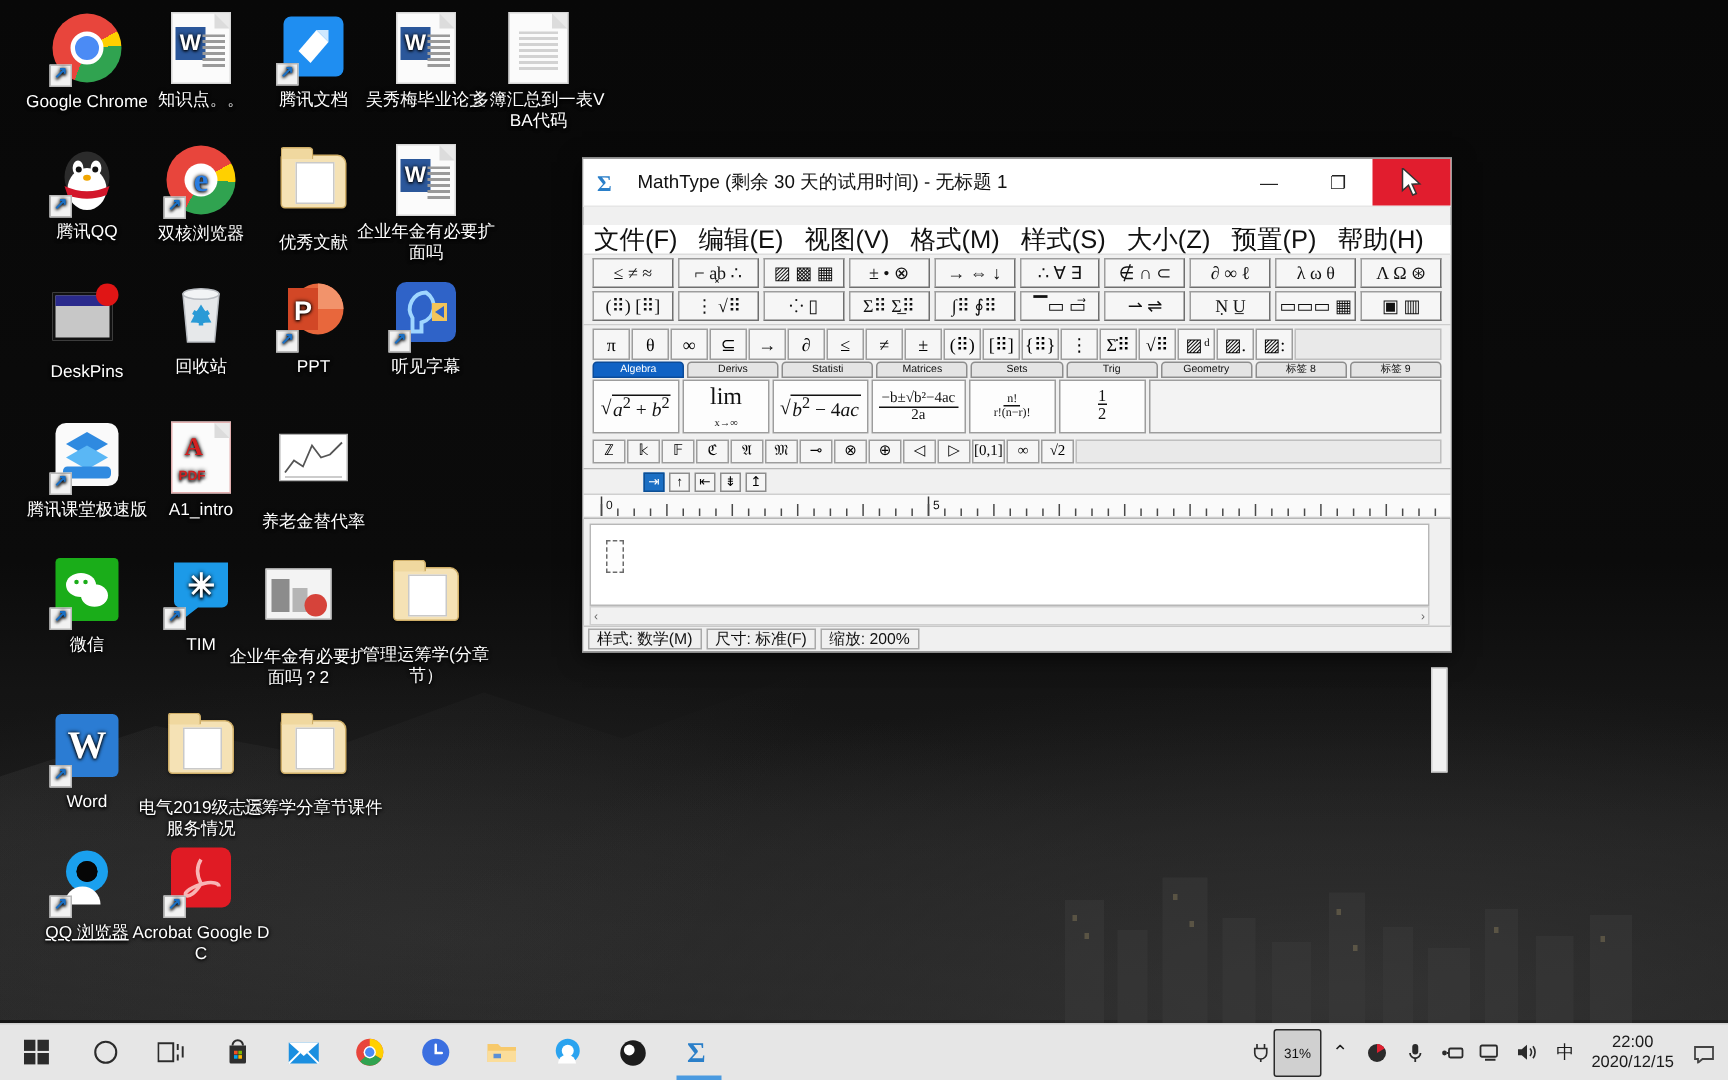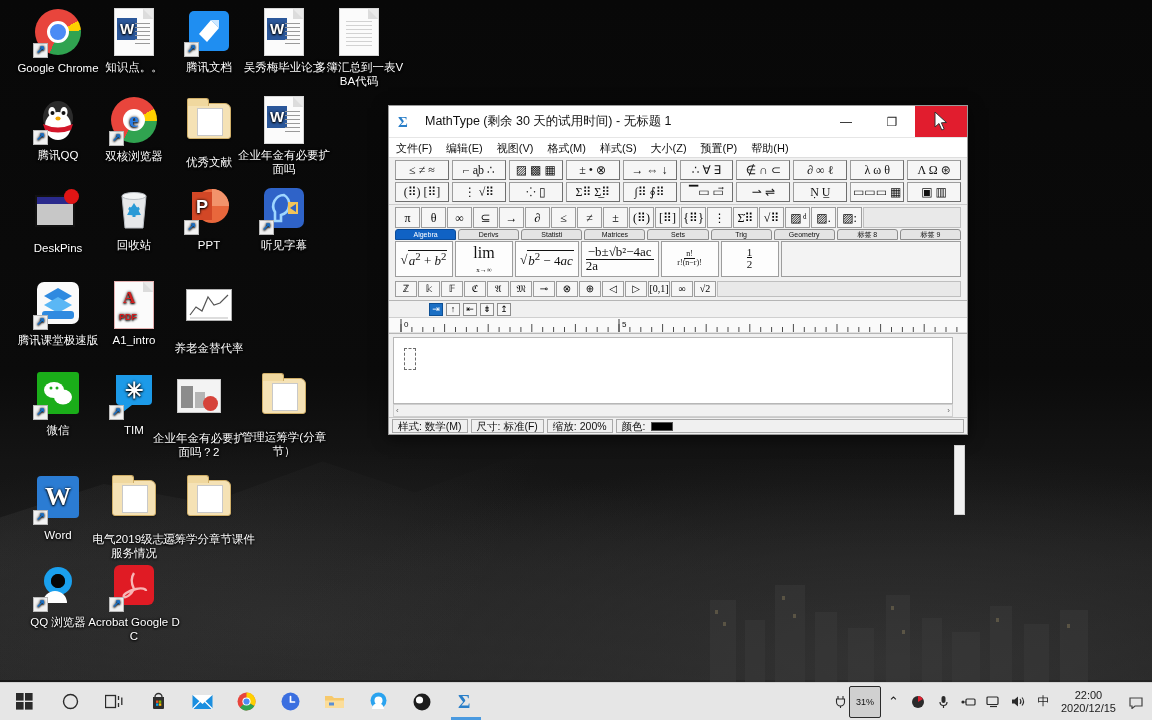--- a/index.html
+++ b/index.html
@@ -76,21 +76,21 @@
   .tray-ic{width:25px;height:38px;display:flex;align-items:center;justify-content:center;font-size:13px;}
   #clock{text-align:center;line-height:13px;font-size:11px;padding:0 7px 0 5px;}
   
   #mt{position:absolute;left:388px;top:105px;width:580px;height:330px;background:#f0f0f0;
     border:1px solid #9a9a9a;box-shadow:0 3px 14px rgba(0,0,0,.6);display:flex;flex-direction:column;}
   #mt-title{height:32px;display:flex;align-items:center;background:#fff;border-bottom:1px solid #e6e6e6;}
   #mt-title .t{font-size:12.5px;color:#111;margin-left:12px;}
   .wbtn{width:46px;height:31px;display:flex;align-items:center;justify-content:center;font-size:12px;color:#222;}
   .wbtn.close{background:#e11d2e;color:#fff;width:52px;height:31px;position:relative;}
   #menubar{height:20px;display:flex;align-items:flex-start;background:#fff;
-    border-bottom:1px solid #dedede;font-size:11px;color:#111;}
+    border-bottom:1px solid #dedede;font-size:17px;color:#111;margin-top:12px;}
   #menubar span{padding:0 7px;line-height:20px;}
   #pal{background:#f0f0f0;padding:2px 6px 0 6px;border-bottom:1px solid #cdcdcd;}
   .prow{display:flex;gap:3px;margin-bottom:2px;}
   .pbtn{flex:1;height:20px;background:#f6f6f6;border:1px solid #9d9d9d;border-right-color:#6f6f6f;
     border-bottom-color:#6f6f6f;display:flex;align-items:center;justify-content:center;gap:4px;
     font:12px/1 "Liberation Serif",serif;color:#111;overflow:hidden;}
   #smallrow{display:flex;gap:1px;padding:2px 6px 0 6px;background:#f0f0f0;}
   #smallrow .sb{width:25px;height:21px;background:#f6f6f6;border:1px solid #9d9d9d;
     display:flex;align-items:center;justify-content:center;font:12px/1 "Liberation Serif",serif;}
   #smallrow .filler{flex:1;height:21px;background:#e9e9e9;border:1px solid #bfbfbf;}
@@ -351,21 +351,21 @@
       <span class="icon-label">电气2019级志愿服务情况</span>
     </div>
     <div class="icon-cell" style="left: 161px; top: 473px;">
       <div class="icon-art">
         <div class="folder">
           <div class="sheet"></div>
         </div>
       </div>
       <span class="icon-label">运筹学分章节课件</span>
     </div>
-    <div class="icon-cell" style="left: 10px; top: 563px;">
+    <div class="icon-cell" style="left: 10px; top: 563px; text-decoration: underline;">
       <div class="icon-art"><svg width="46" height="44" viewBox="0 0 46 44">
           <circle cx="23" cy="18" r="14" fill="#1aa0ee"></circle>
           <circle cx="23" cy="18" r="7" fill="#0a0a0a" opacity="0"></circle>
           <circle cx="23" cy="18" r="7" fill="#040404" opacity="0.92"></circle>
           <path d="M8 40 a12 12 0 0 1 24 0 z" fill="#fff"></path>
           <circle cx="23" cy="18" r="7" fill="#060606"></circle>
         </svg><span class="shortcut"></span></div>
       <span class="icon-label">QQ 浏览器</span>
     </div>
     <div class="icon-cell" style="left: 86px; top: 563px;">
@@ -465,21 +465,21 @@
       <div class="tab">标签 8</div>
       <div class="tab">标签 9</div>
     </div>
   <div id="formularow">
       <div class="fbtn" style="flex: 0 0 auto; min-width: 58px;">√<span style="border-top:1px solid #111;padding:0 1px"><i>a</i><sup>2</sup> + <i>b</i><sup>2</sup></span></div>
       <div class="fbtn" style="flex: 0 0 auto; min-width: 58px;">
         <span style="display:inline-block;text-align:center;line-height:1"><span style="font-size:16px">lim</span><br><span style="font-size:7px">x→∞</span></span>
       </div>
       <div class="fbtn" style="flex: 0 0 auto; min-width: 58px;">√<span style="border-top:1px solid #111;padding:0 1px"><i>b</i><sup>2</sup> − 4<i>ac</i></span></div>
       <div class="fbtn" style="flex: 0 0 auto; min-width: 58px;">
-        <span style="display:inline-block;text-align:left;font-size:13px;line-height:1.1"><span style="border-bottom:1px solid #111;padding:0 2px">−b±√b²−4ac</span><br>2a</span>
+        <span style="display:inline-block;text-align:center;font-size:10px;line-height:1.1"><span style="border-bottom:1px solid #111;padding:0 2px">−b±√b²−4ac</span><br>2a</span>
       </div>
       <div class="fbtn" style="flex: 0 0 auto; min-width: 58px;">
         <span style="display:inline-block;text-align:center;font-size:8px;line-height:1.1"><span style="border-bottom:1px solid #111;padding:0 2px">n!</span><br>r!(n−r)!</span>
       </div>
       <div class="fbtn" style="flex: 0 0 auto; min-width: 58px;">
         <span style="display:inline-block;text-align:center;font-size:11px;line-height:1.05">1<br><span style="border-top:1px solid #111">2</span></span>
       </div>
       <div class="fbtn" style="flex: 1 1 0%; background: rgb(243, 243, 243);"></div>
     </div>
   <div id="botrow">
@@ -589,24 +589,20 @@
       <span>数学(M)</span>
     </div>
     <div class="sfield">
       <span>尺寸:</span>&nbsp;
       <span>标准(F)</span>
     </div>
     <div class="sfield">
       <span>缩放:</span>&nbsp;
       <span>200%</span>
     </div>
-    <div class="sfield" style="flex:1;margin-right:3px">
-      <span>颜色:</span>
-      <span class="swatch" id="colorswatch" style="background: rgb(0, 0, 0);"></span>
-    </div>
   </div>
 </div>
 
 <div id="taskbar">
   <div id="startbtn">
     <svg width="17" height="17" viewBox="0 0 17 17">
       <rect x="0" y="0" width="7.6" height="7.6" fill="#2b2b2b"></rect>
       <rect x="9" y="0" width="7.6" height="7.6" fill="#2b2b2b"></rect>
       <rect x="0" y="9" width="7.6" height="7.6" fill="#2b2b2b"></rect>
       <rect x="9" y="9" width="7.6" height="7.6" fill="#2b2b2b"></rect>

